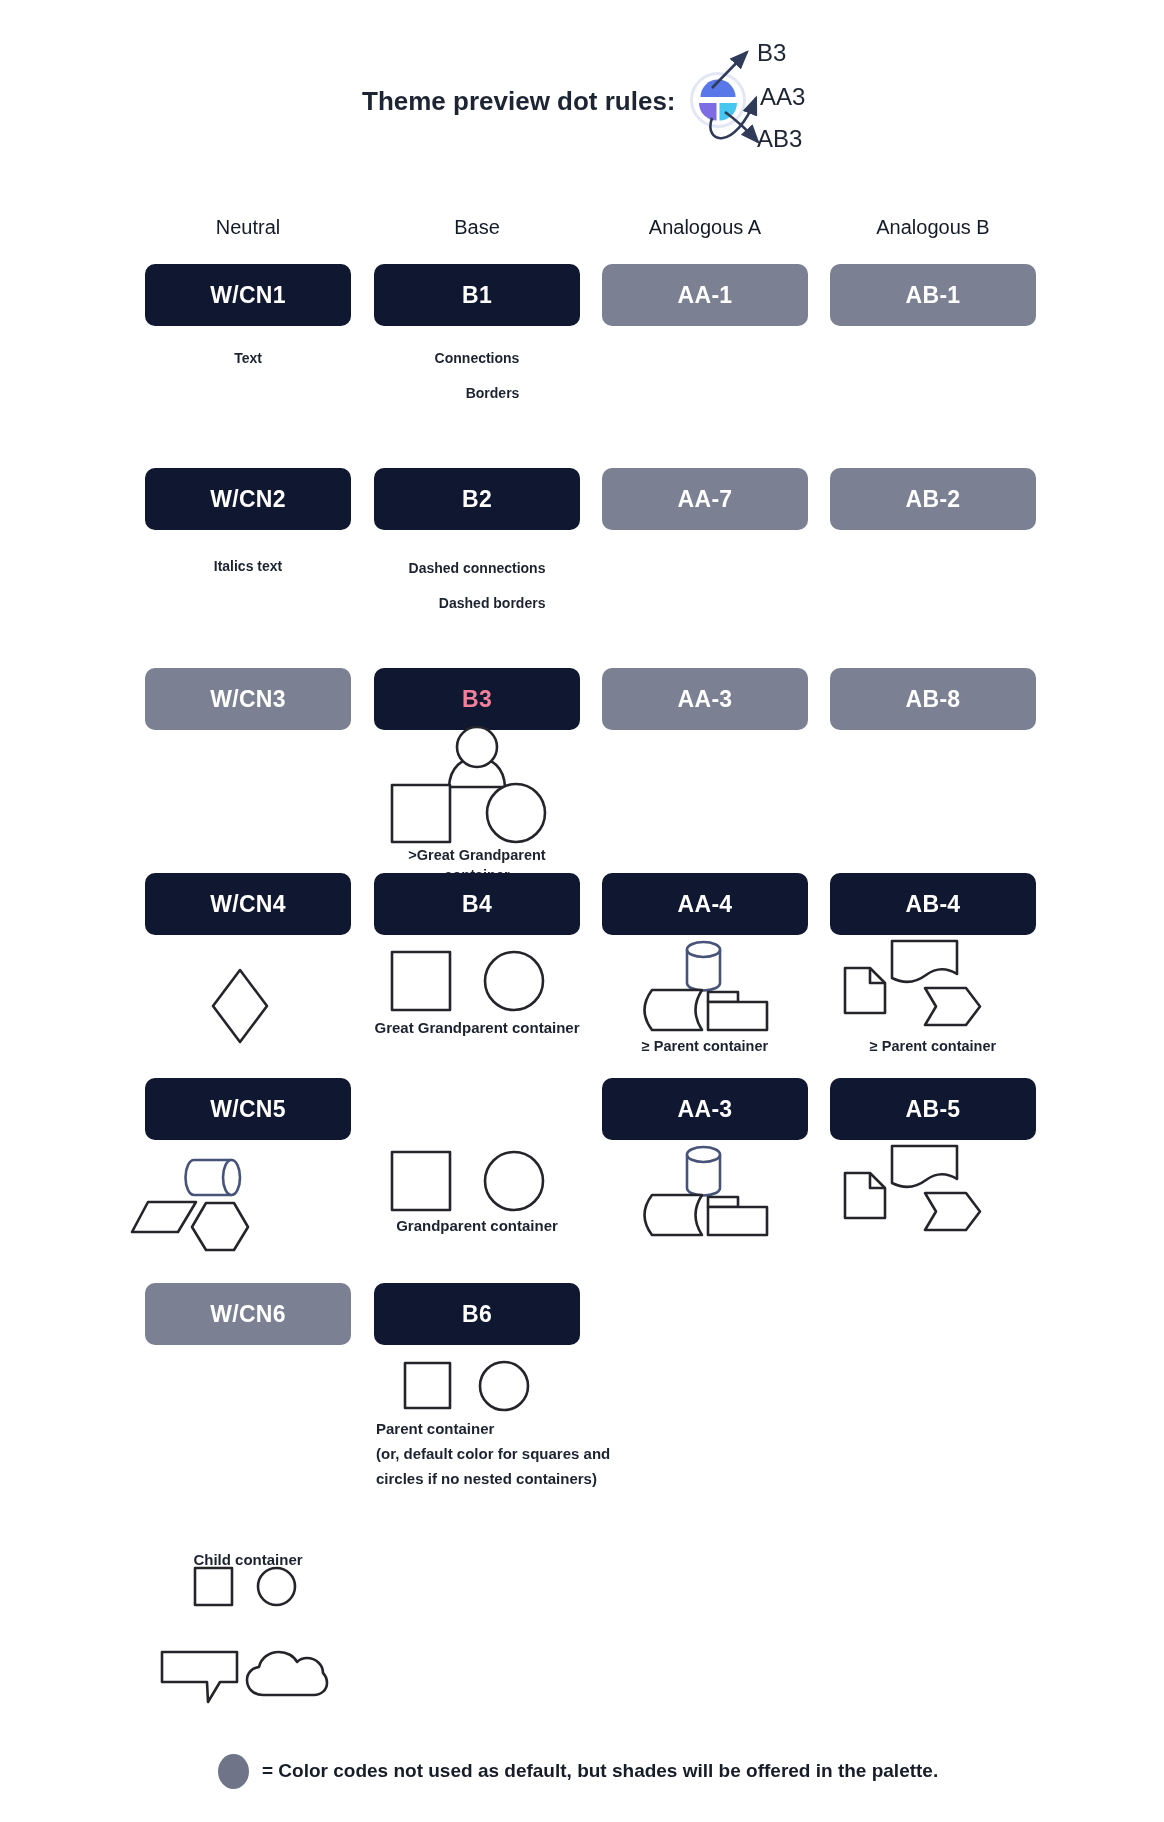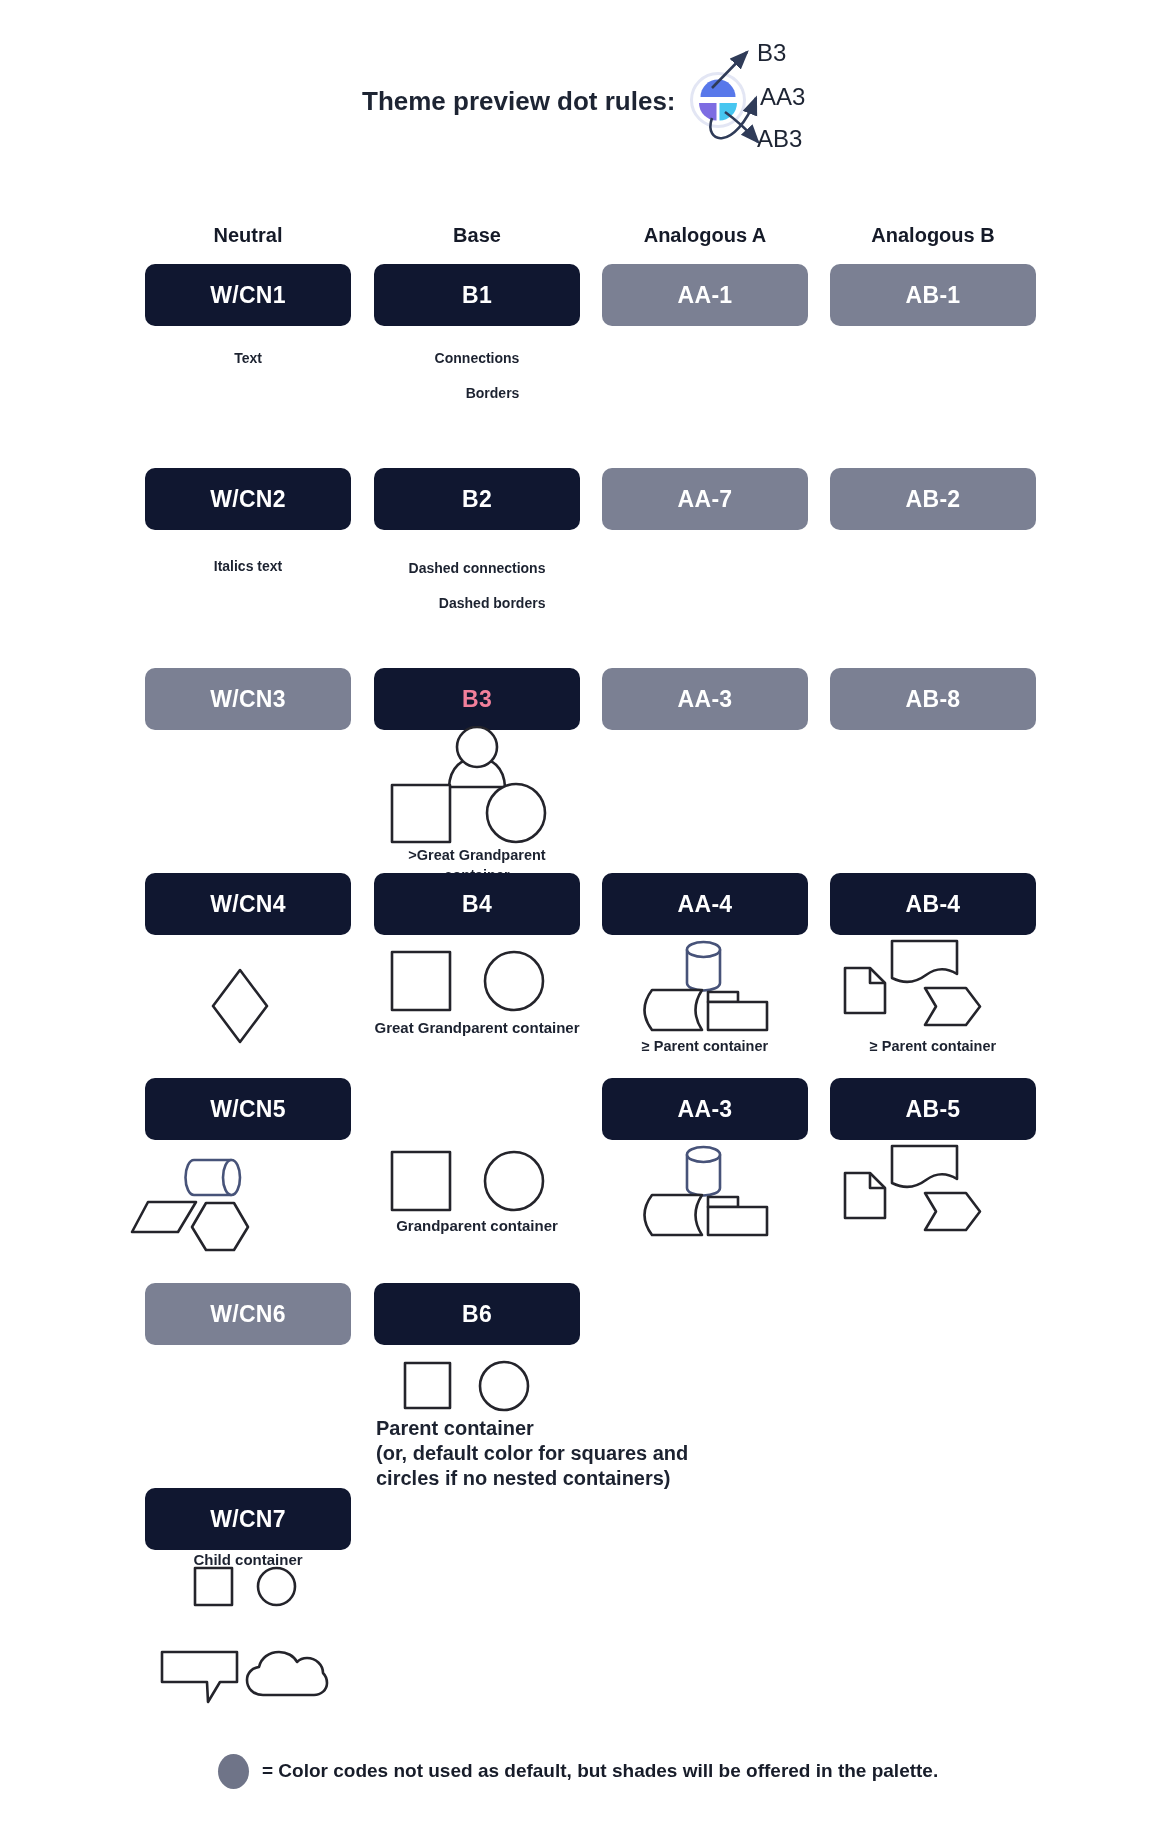--- a/index.html
+++ b/index.html
@@ -8,21 +8,21 @@
 
   
   .title{position:absolute;left:362px;top:84px;font-size:26px;line-height:34px;font-weight:600;color:#1d2433;}
   .dot-svg{position:absolute;left:655px;top:30px;}
   .dot-label{position:absolute;font-size:24px;line-height:26px;font-weight:500;color:#1d2433;}
   .dl-b3{left:757px;top:40px;}
   .dl-aa3{left:760px;top:84px;}
   .dl-ab3{left:757px;top:126px;}
 
   
-  .hdr{position:absolute;top:224px;width:206px;text-align:center;font-size:20px;font-weight:700;color:#151a28;}
+  .hdr{position:absolute;top:216px;width:206px;text-align:center;font-size:20px;font-weight:400;color:#151a28;}
 
   
   .c1{left:145px}.c2{left:374px}.c3{left:602px}.c4{left:830px}
   .r1{top:264px}.r2{top:468px}.r3{top:668px}.r4{top:873px}.r5{top:1078px}.r6{top:1283px}.r7{top:1488px}
 
   
   .sw{position:absolute;width:206px;height:62px;border-radius:10px;display:flex;align-items:center;justify-content:center;
       font-size:23px;font-weight:700;color:#ffffff;letter-spacing:.3px;}
   .sw.dark{background:#101730;}
   .sw.gray{background:#7b8093;}
@@ -38,21 +38,21 @@
   .block-center .inner{text-align:right;}
   .cap-text{left:145px;top:341px;}
   .cap-conn{left:374px;top:341px;width:206px;}
   .cap-italics{left:145px;top:549px;}
   .cap-dashed{left:374px;top:551px;width:206px;}
   .cap-b3{left:374px;top:845px;}
   .cap-b4{left:374px;top:1018px;}
   .cap-aa4{left:602px;top:1036px;}
   .cap-ab4{left:830px;top:1036px;}
   .cap-b5{left:374px;top:1216px;}
-  .cap-b6{left:376px;top:1416px;font-size:20px;line-height:25px;width:320px;text-align:left;}
+  .cap-b6{left:376px;top:1416px;font-size:15px;line-height:25px;width:320px;text-align:left;}
   .cap-child{left:145px;top:1550px;}
 
   
   .shapes{position:absolute;}
   .ol{fill:#ffffff;stroke:#24242b;stroke-width:2.6;stroke-linejoin:round;}
   .ol-navy{fill:#ffffff;stroke:#475379;stroke-width:2.6;stroke-linejoin:round;}
   .nofill{fill:none;}
 
   
   .legend-dot{position:absolute;left:218px;top:1754px;width:31px;height:35px;border-radius:50%;background:#6f7488;}
@@ -237,23 +237,20 @@
   <svg class="shapes" style="left:400px;top:1358px;" width="135" height="55" viewBox="0 0 135 55">
     <rect class="ol" x="5" y="5" width="45" height="45"></rect>
     <circle class="ol" cx="104" cy="28" r="24"></circle>
   </svg>
   <div class="cap cap-b6">
     <div>Parent container</div>
     <div>(or, default color for squares and</div>
     <div>circles if no nested containers)</div>
   </div>
 
-  <div class="sw dark c1 r7">
-      <span>W/CN7</span>
-    </div>
   <div class="cap med cap-child cap-center">Child container</div>
 
   <svg class="shapes" style="left:190px;top:1563px;" width="110" height="45" viewBox="0 0 110 45">
     <rect class="ol" x="5" y="5" width="37" height="37"></rect>
     <circle class="ol" cx="86.5" cy="23.5" r="18.5"></circle>
   </svg>
 
   <svg class="shapes" style="left:158px;top:1638px;" width="175" height="66" viewBox="0 0 175 66">
     <path class="ol" d="M 4 14 H 79 V 44 H 62 L 50 64 L 49 44 H 4 Z"></path>
     <path class="ol" d="M 105 57 C 95 57 89 50 89 42 C 89 35 94 30 101 29 C 103 20 111 14 121 14 C 129 14 136 18 139 24 C 141 22 145 20 149 20 C 158 20 165 27 165 35 C 168 38 169 42 169 45 C 169 52 163 57 156 57 Z"></path>

